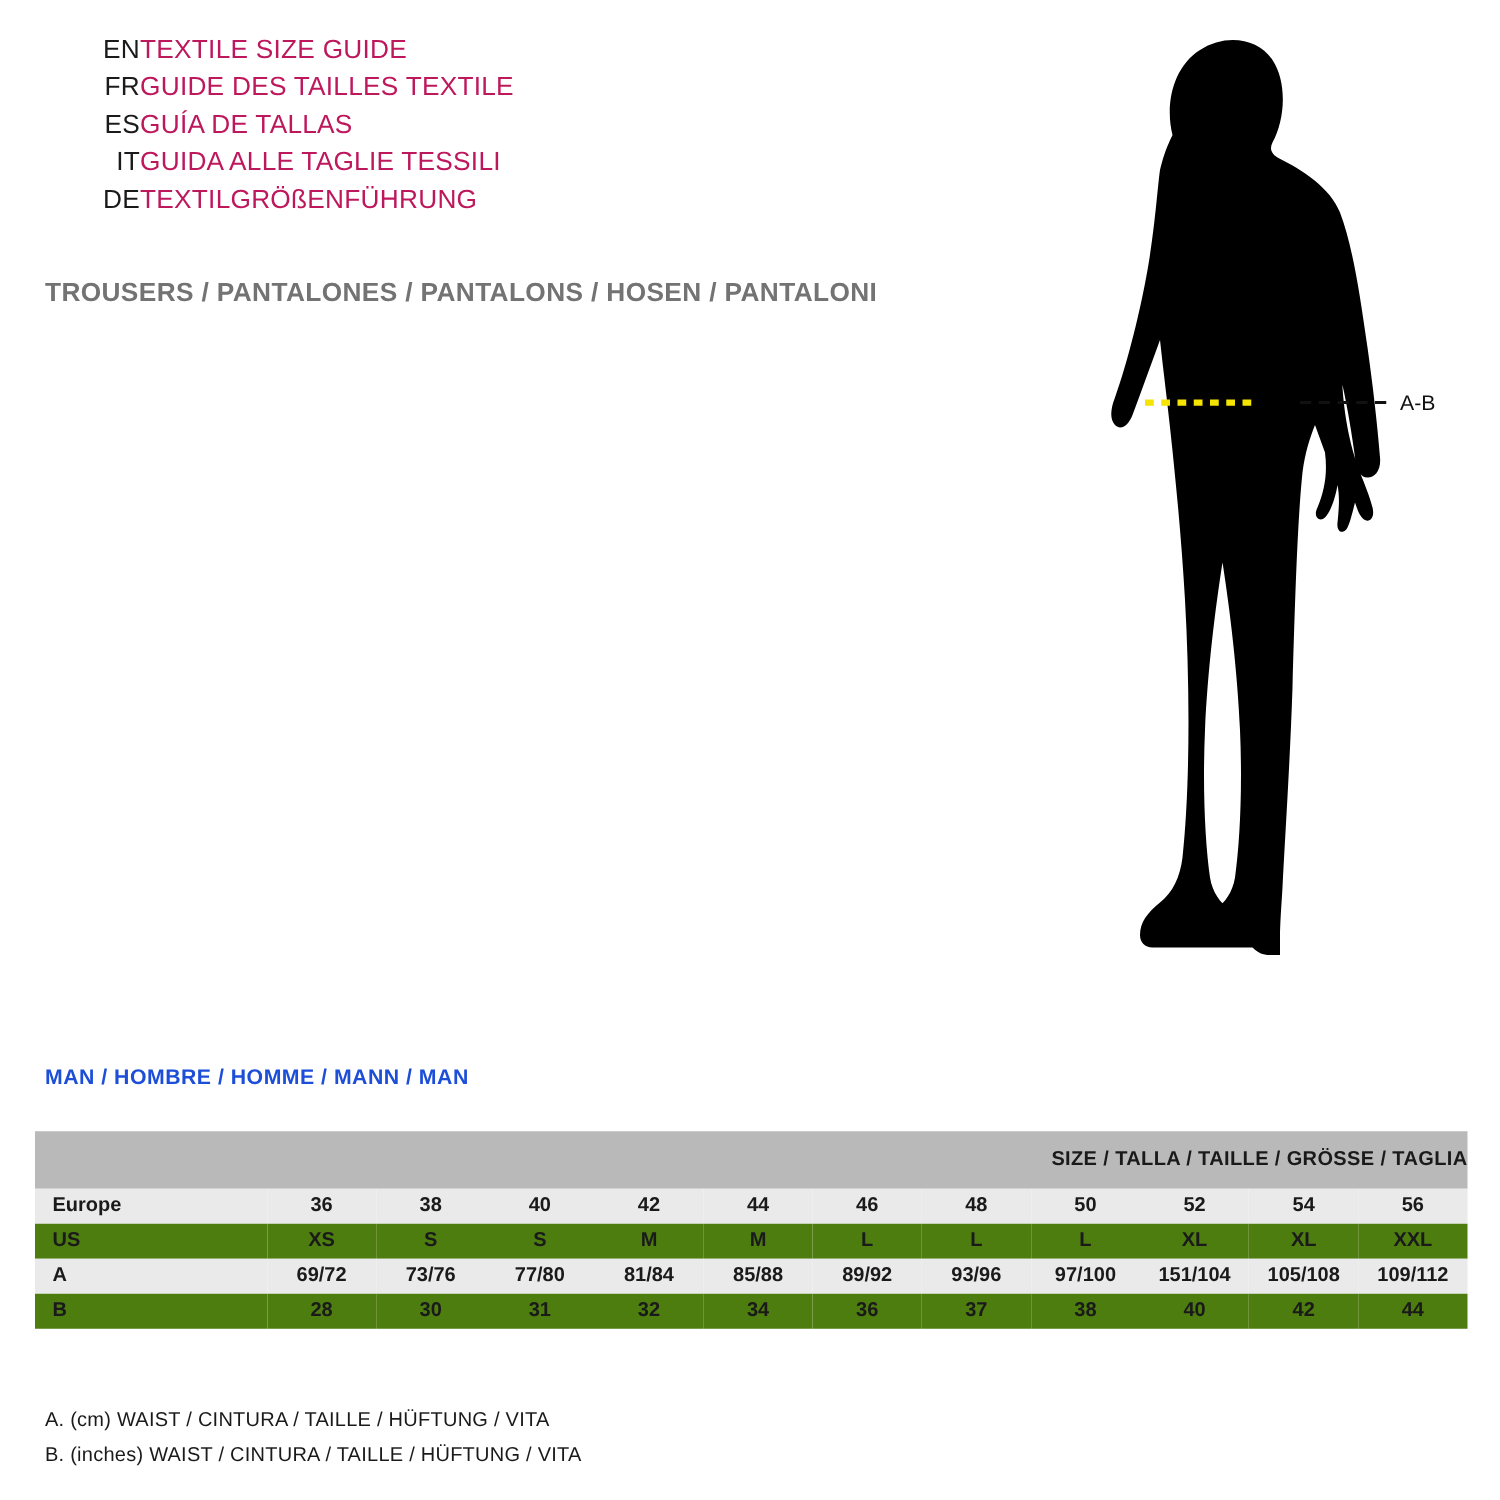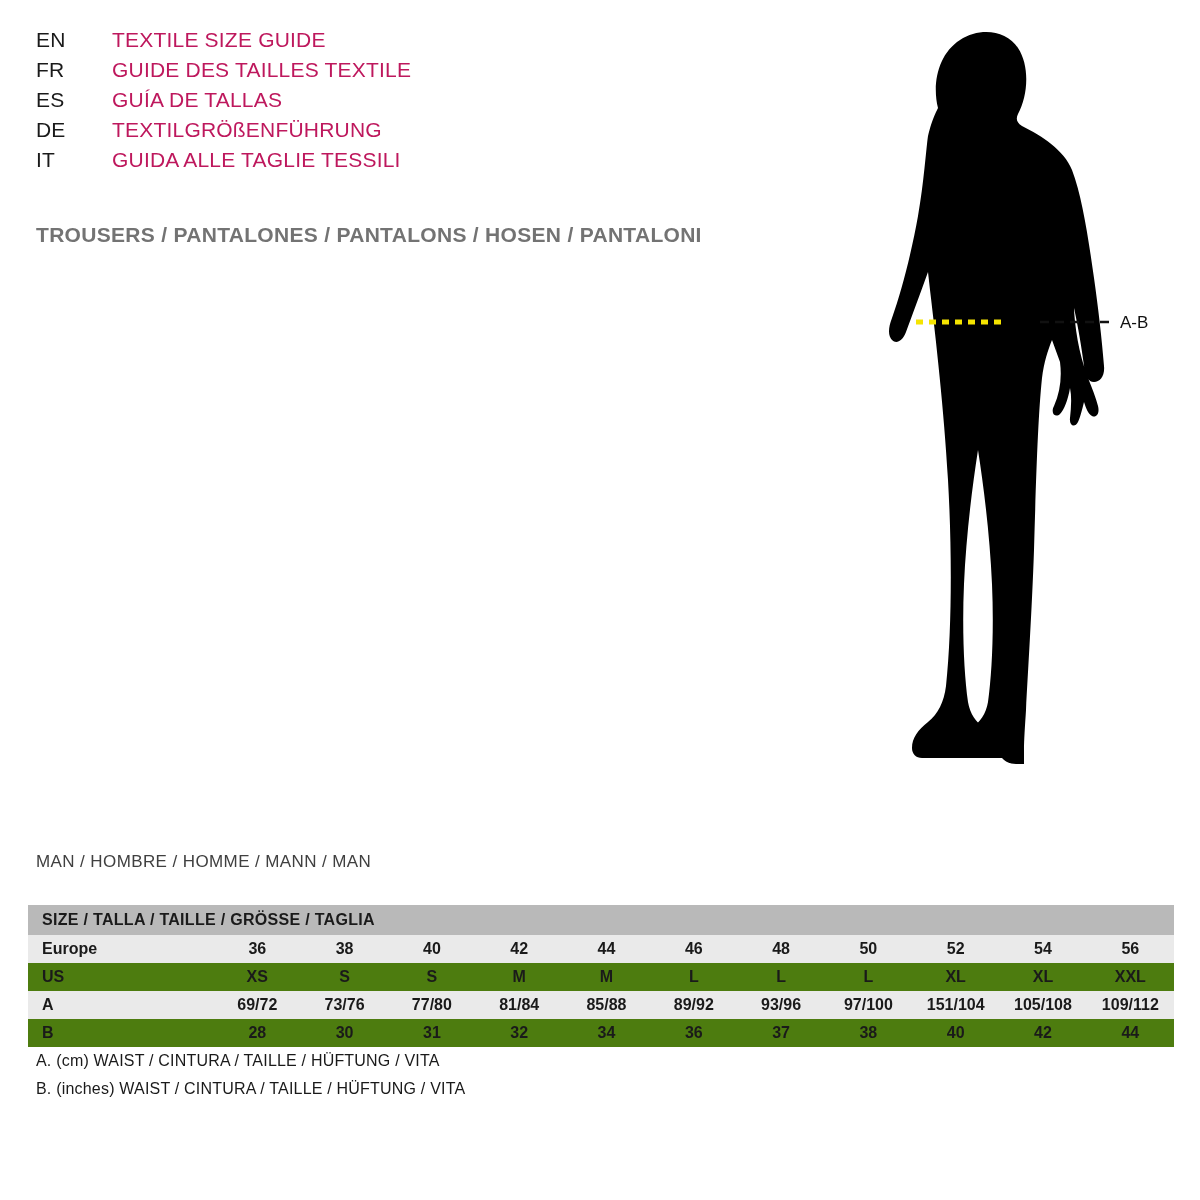--- a/index.html
+++ b/index.html
@@ -20,20 +20,21 @@
   #lang-block {
     position: absolute;
     left: 36px;
     top: 28px;
     width: 760px;
   }
   .lang-row {
     display: flex;
     align-items: baseline;
     height: 30px;
+    text-align: right;
   }
   .lang-code {
     width: 76px;
     font-size: 21px;
     letter-spacing: .2px;
     color: #1a1a1a;
   }
   .lang-text {
     font-size: 21px;
     letter-spacing: .2px;
@@ -68,23 +69,23 @@
     font-size: 17px;
     color: #111;
   }
 
   
   #gender-title {
     position: absolute;
     left: 36px;
     top: 852px;
     font-size: 17px;
-    font-weight: normal;
+    font-weight: bold;
     letter-spacing: .4px;
-    color: #404040;
+    color: #1d4ed8;
     white-space: nowrap;
   }
 
   #size-table {
     position: absolute;
     left: 28px;
     top: 905px;
     width: 1146px;
     border-collapse: collapse;
     table-layout: fixed;
@@ -93,43 +94,42 @@
   }
   #size-table th, #size-table td {
     padding: 0;
     height: 28px;
     text-align: center;
     font-weight: bold;
     vertical-align: middle;
   }
   #size-table thead th {
     background: #b9b9b9;
-    text-align: left;
-    padding-left: 14px;
+    text-align: right;
     font-weight: bold;
     font-size: 16px;
     letter-spacing: .3px;
-    height: 30px;
+    height: 46px;
   }
   #size-table tbody tr td:first-child {
     text-align: left;
     padding-left: 14px;
   }
   .row-shaded td { background: #eaeaea; }
   .row-plain td { background: #4d7c0f; }
 
   
   col.c0 { width: 185px; }
   col.cx { width: 87px; }
 
   
   #notes {
     position: absolute;
     left: 36px;
-    top: 1052px;
+    top: 1128px;
     font-size: 16px;
     color: #1a1a1a;
   }
   #notes div { margin-bottom: 10px; letter-spacing: .2px; white-space: nowrap; }
 </style>
 </head>
 <body>
 
 <div id="lang-block">
   <div class="lang-row">
@@ -138,26 +138,26 @@
   </div>
   <div class="lang-row">
     <span class="lang-code">FR</span>
     <span class="lang-text">GUIDE DES TAILLES TEXTILE</span>
   </div>
   <div class="lang-row">
     <span class="lang-code">ES</span>
     <span class="lang-text">GUÍA DE TALLAS</span>
   </div>
   <div class="lang-row">
+    <span class="lang-code">IT</span>
+    <span class="lang-text">GUIDA ALLE TAGLIE TESSILI</span>
+  </div>
+  <div class="lang-row">
     <span class="lang-code">DE</span>
     <span class="lang-text">TEXTILGRÖßENFÜHRUNG</span>
-  </div>
-  <div class="lang-row">
-    <span class="lang-code">IT</span>
-    <span class="lang-text">GUIDA ALLE TAGLIE TESSILI</span>
   </div>
 </div>
 
 <div id="garment-title">TROUSERS / PANTALONES / PANTALONS / HOSEN / PANTALONI</div>
 
 <div id="figure-area">
   <svg id="figure-svg" width="380" height="800" viewBox="0 0 380 800" xmlns="http://www.w3.org/2000/svg">
 
     <path d="M118 98
          C112 74, 118 44, 140 30

